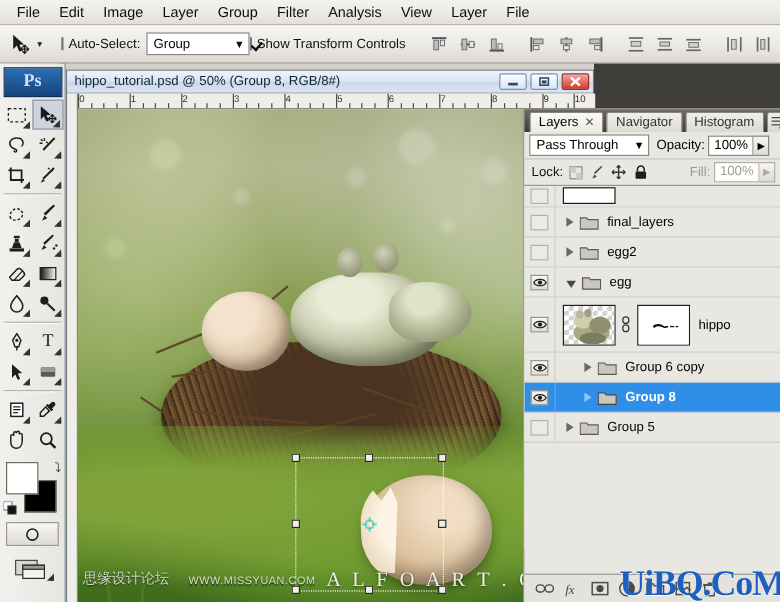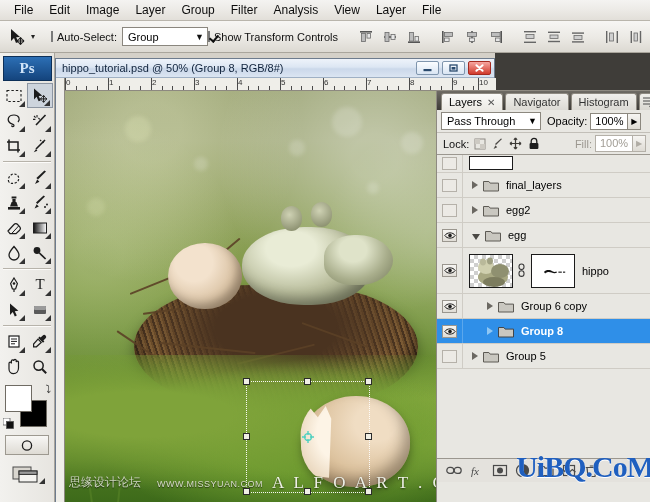--- a/index.html
+++ b/index.html
@@ -251,21 +251,21 @@
   .checker { position:absolute; inset:0;
     background-image:
       linear-gradient(45deg,#cfcfcf 25%,transparent 25%,transparent 75%,#cfcfcf 75%),
       linear-gradient(45deg,#cfcfcf 25%,transparent 25%,transparent 75%,#cfcfcf 75%);
     background-size:8px 8px; background-position:0 0,4px 4px; background-color:#fff; }
   .linkic { width:11px; height:18px; margin-left:3px; display:flex;
             align-items:center; justify-content:center; font-size:11px; color:#3a3a3a; }
   .maskth { width:44px; height:34px; margin-left:4px; border:1px solid #1b1b1b;
             background:#fff; position:relative; overflow:hidden; }
   .pbottom { height:24px; border-top:1px solid #9b978f; background:#e4e2dd;
-             display:flex; align-items:center; gap:6px; padding-left:8px; position:relative; }
+             display:flex; align-items:center; gap:6px; padding-left:8px; position:relative;margin-top:20px; }
   .pb { width:17px; height:17px; display:flex; align-items:center; justify-content:center; }
   .wm-uibq { position:absolute; right:-4px; top:-9px; font-family:"Liberation Serif",serif;
              font-size:30px; font-weight:bold; color:#1f5fbf; letter-spacing:-1px;
              text-shadow:0 1px 0 #fff; white-space:nowrap; pointer-events:none; }
 
   .dark-strip { position:absolute; left:495px; top:53px; width:155px; height:37px;
                 background:#3f3d39; }
   .dark-left { position:absolute; left:49px; top:53px; width:6px; height:449px;
                background:#4b4944; }
 </style>

